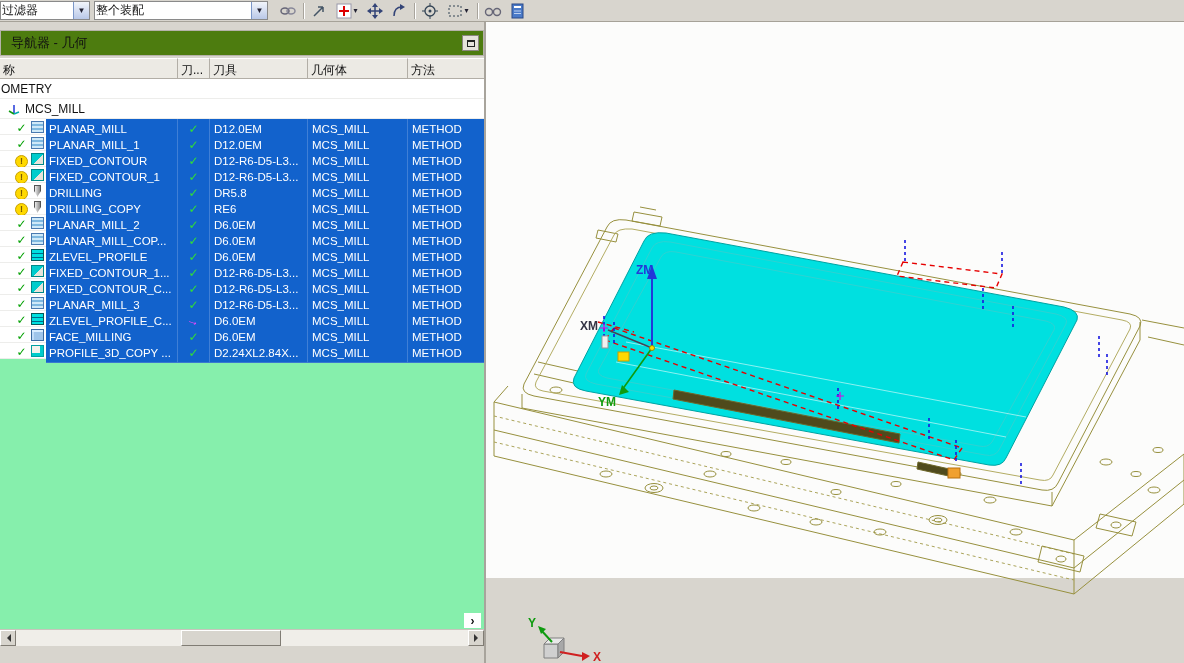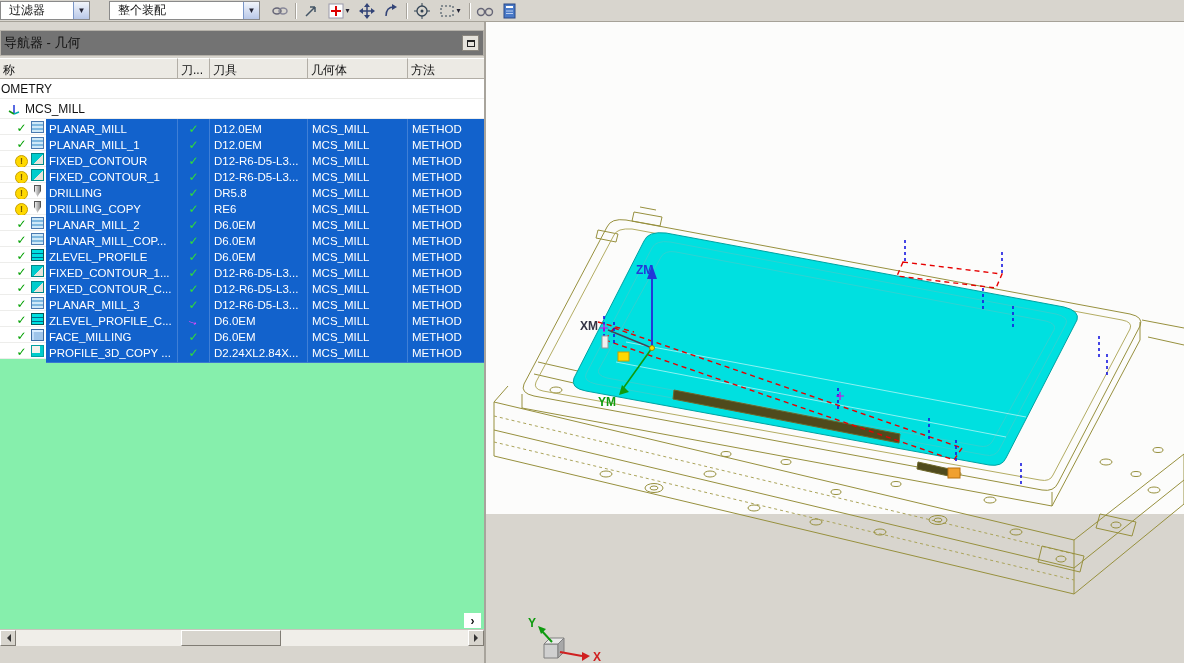--- a/index.html
+++ b/index.html
@@ -5,34 +5,34 @@
   *{box-sizing:border-box}
   html,body{margin:0;padding:0}
   body{width:1184px;height:663px;position:relative;overflow:hidden;background:#d8d5ce;
        font-family:"Liberation Sans","DejaVu Sans",sans-serif;color:#111}
 
   
   #toolbar{position:absolute;left:0;top:0;width:1184px;height:22px;background:#d8d5ce;
            border-bottom:1px solid #a6a298;display:flex;align-items:center}
   .combo{position:relative;height:19px;margin-top:0;background:#fff;border:1px solid #8a8a8a;
          display:flex;align-items:center;font-size:12px}
-  .combo .val{flex:1;padding:0 8px;white-space:nowrap;overflow:hidden}
+  .combo .val{flex:1;padding:0 1px;white-space:nowrap;overflow:hidden}
   .combo .dd{width:16px;height:100%;background:linear-gradient(#f2f5fb,#b9c8e8);
              border-left:1px solid #7a96c8;display:flex;align-items:center;justify-content:center;
              font-size:8px;color:#223}
   .tbtn{width:24px;height:20px;display:flex;align-items:center;justify-content:center;
         background:transparent;border:0;padding:0}
   .tbtn.wide{width:32px}
   .ddmini{font-size:8px;color:#223;margin-left:1px}
   .tsep{width:1px;height:16px;background:#a8a49c;margin:0 3px;box-shadow:1px 0 0 #fff}
 
   
   #navigator{position:absolute;left:0;top:22px;width:484px;height:641px;background:#d8d5ce}
-  .titlebar{position:absolute;left:0;top:8px;width:484px;height:26px;background:#737373;
-            border:1px solid #b6b2aa;display:flex;align-items:center;font-size:13px;padding-left:3px}
+  .titlebar{position:absolute;left:0;top:8px;width:484px;height:26px;background:#4d7c0f;
+            border:1px solid #b6b2aa;display:flex;align-items:center;font-size:13px;padding-left:10px}
   .floatbtn{position:absolute;right:4px;top:4px;width:17px;height:16px;background:#e6e3dc;
             border:1px solid #8a867e;display:flex;align-items:center;justify-content:center}
   .floatbtn span{width:8px;height:7px;border:1px solid #222;border-top-width:2px;display:block}
   .colheader{position:absolute;left:0;top:36px;width:484px;height:21px;display:flex;background:#eceae4}
   .hc{height:21px;border-right:1px solid #b2aea6;border-bottom:1px solid #b2aea6;border-top:1px solid #fff;
       padding:3px 0 0 3px;font-size:12px;white-space:nowrap;overflow:hidden}
   .hc.w-name{width:178px}.hc.w-path{width:32px}.hc.w-tool{width:98px}.hc.w-geom{width:100px}.hc.w-method{width:76px;border-right:0}
 
   .listarea{position:absolute;left:0;top:57px;width:484px;height:550px;background:#86efac;overflow:hidden}
   .vline{position:absolute;top:0;height:533px;width:1;z-index:0}
@@ -88,41 +88,41 @@
           border-color:#fff #807c74 #807c74 #fff}
   .bottomstrip{position:absolute;left:0;top:625px;width:484px;height:16px;background:#d8d5ce;
                border-top:1px solid #fff;font-size:12px}
   .bottomlabel{position:absolute;left:2px;top:1px;white-space:nowrap}
   .chevbtn{position:absolute;right:4px;top:1px;width:18px;height:13px;background:#d8d5ce;border:1px solid;
            border-color:#fff #807c74 #807c74 #fff;display:flex;align-items:center;justify-content:center;
            font-size:7px;color:#222}
 
   
   #splitter{position:absolute;left:484px;top:22px;width:2px;height:641px;background:#a8a49c}
-  #viewport{position:absolute;left:486px;top:22px;width:698px;height:492px;background:#fcfcfb}
+  #viewport{position:absolute;left:486px;top:22px;width:698px;height:556px;background:#fcfcfb}
   .vw-wire{fill:none;stroke:#97903e;stroke-width:1}
   .vw-wire2{fill:none;stroke:#b3ac63;stroke-width:1}
   .vw-dashwire{fill:none;stroke:#aba45a;stroke-width:1;stroke-dasharray:3 3}
   .vw-cyan{fill:#00e0e0;stroke:#00a2a2;stroke-width:1}
   .vw-cyanline{fill:none;stroke:#2ed2d2;stroke-width:1}
   .vw-whiteline{fill:none;stroke:rgba(255,255,255,.55);stroke-width:1}
   .vw-red{fill:none;stroke:#e60000;stroke-width:1.4;stroke-dasharray:5 4}
   .vw-blue{fill:none;stroke:#1717e0;stroke-width:1.6;stroke-dasharray:3 3}
   .vw-slot{fill:#4f4a1c;stroke:#6e682a}
   .vw-label{font-family:"Liberation Sans","DejaVu Sans",sans-serif;font-size:12px;font-weight:700}
 </style>
 </head>
 <body>
 
 <div id="toolbar">
   <div class="combo" style="width:90px">
     <span class="val">过滤器</span>
     <span class="dd">▼</span>
   </div>
-  <div class="combo" style="width:151px;margin-left:19px">
+  <div class="combo" style="width:174px;margin-left:4px">
     <span class="val">整个装配</span>
     <span class="dd">▼</span>
   </div>
 
   <button class="tbtn" style="margin-left:8px">
     <svg width="18" height="16">
       <ellipse cx="6" cy="8" rx="4" ry="3" fill="none" stroke="#667" stroke-width="1.5"></ellipse>
       <ellipse cx="12" cy="8" rx="4" ry="3" fill="none" stroke="#889" stroke-width="1.5"></ellipse>
     </svg>
   </button>

